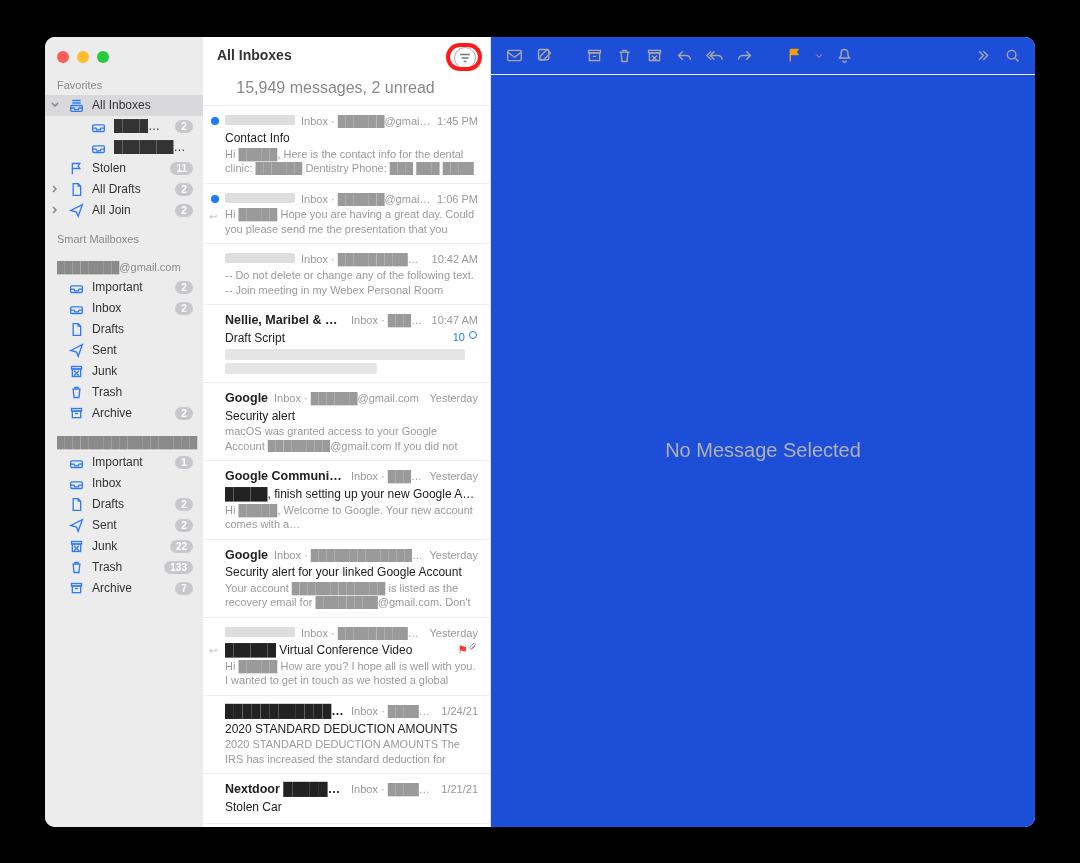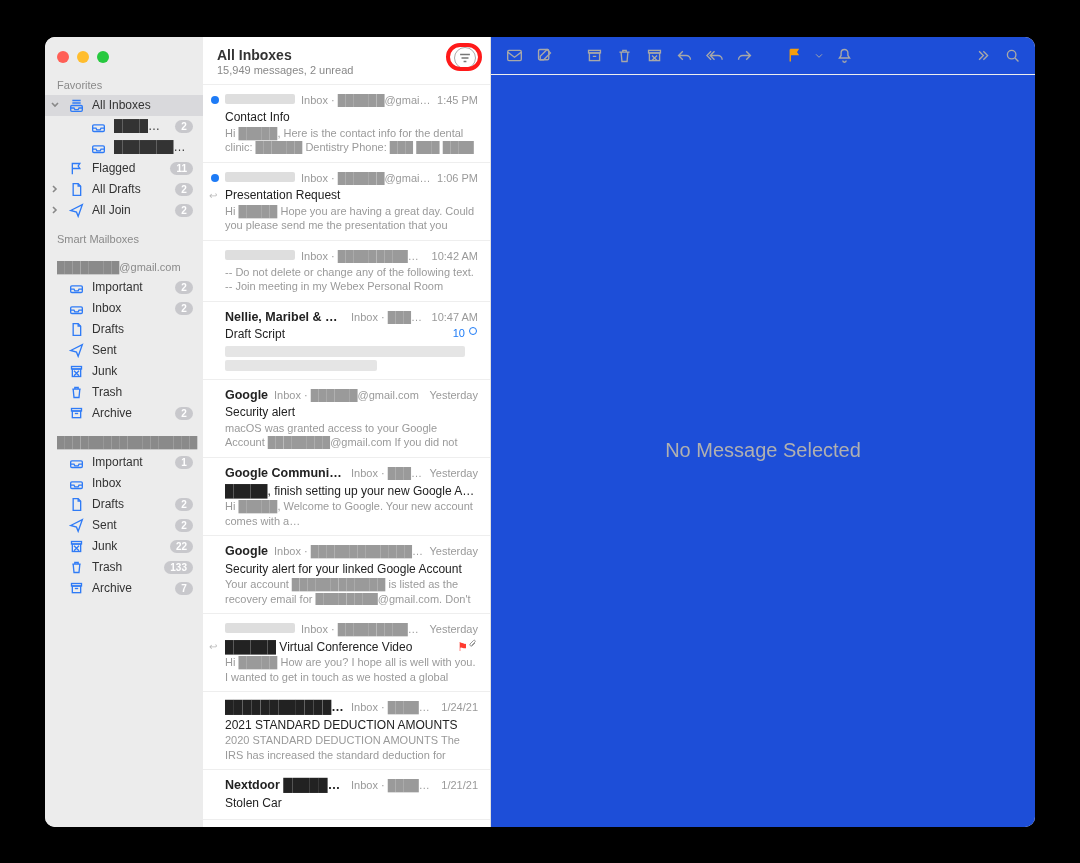--- a/index.html
+++ b/index.html
@@ -71,21 +71,21 @@
     display:flex; flex-direction:column;
     position:relative;
   }
   .listhead {
     padding: 10px 14px 8px 14px;
     display:flex; align-items:flex-start; justify-content:space-between;
     border-bottom: 1px solid #eee;
   }
   .listhead .titles{ flex:1; }
   .listhead h1 { font-size:14px; font-weight:700;}
-  .listhead .sub { font-size:11px; color:#888; margin-top:1px;}
+  .listhead .sub { font-size:16px; color:#888; margin-top:16px;text-align:center;}
   .filterbtn {
     width:22px; height:22px; border-radius:50%;
     display:flex; align-items:center; justify-content:center;
     border:1px solid #aaa; color:#777;
     position:relative;
   }
   .filterbtn svg { stroke:#777; fill:none; stroke-width:1.8;}
   .ann-circ {
     position:absolute;
     border:4px solid #ff1a1a; border-radius:18px;
@@ -183,21 +183,21 @@
           </span>
           <span class="lbl">████████████</span>
         </div>
         <div class="sb-item">
           <span class="disclosure-wrap"></span>
           <span class="icn">
             <svg viewBox="0 0 18 18" width="15" height="15">
               <path d="M4 2v14M4 3h9l-2 3 2 3H4"></path>
             </svg>
           </span>
-          <span class="lbl">Flagged</span>
+          <span class="lbl">Stolen</span>
           <span class="badge">11</span>
         </div>
         <div class="sb-item">
           <span class="disclosure-wrap">
             <svg class="disclosure" viewBox="0 0 10 10">
               <path d="M3 2l3 3-3 3"></path>
             </svg>
           </span>
           <span class="icn">
             <svg viewBox="0 0 18 18" width="15" height="15">
@@ -406,21 +406,20 @@
           <div class="preview">Hi █████, Here is the contact info for the dental clinic: ██████ Dentistry Phone: ███ ███ ████ Let me know if you need anyt…</div>
         </div>
         <div class="msg">
           <span class="dot"></span>
           <span class="reply-ind">↩</span>
           <div class="row1">
             <span class="sender"><span class="redact" style="width:70px;"></span></span>
             <span class="mailbox">Inbox · ██████@gmail.com</span>
             <span class="time">1:06 PM</span>
           </div>
-          <div class="subject">Presentation Request</div>
           <div class="preview">Hi █████ Hope you are having a great day. Could you please send me the presentation that you mentioned today? I would l…</div>
         </div>
         <div class="msg">
           <div class="row1">
             <span class="sender"><span class="redact" style="width:70px;"></span></span>
             <span class="mailbox">Inbox · ████████████████████</span>
             <span class="time">10:42 AM</span>
           </div>
           <div class="preview">-- Do not delete or change any of the following text. -- Join meeting in my Webex Personal Room Meeting number (access…</div>
         </div>
@@ -476,21 +475,21 @@
               </svg>
             </span><span class="flagicn">⚑</span></div>
           <div class="preview">Hi █████ How are you? I hope all is well with you. I wanted to get in touch as we hosted a global virtual conference last year (for…</div>
         </div>
         <div class="msg">
           <div class="row1">
             <span class="sender">███████████████ CPA</span>
             <span class="mailbox">Inbox · █████████</span>
             <span class="time">1/24/21</span>
           </div>
-          <div class="subject">2021 STANDARD DEDUCTION AMOUNTS</div>
+          <div class="subject">2020 STANDARD DEDUCTION AMOUNTS</div>
           <div class="preview">2020 STANDARD DEDUCTION AMOUNTS The IRS has increased the standard deduction for individuals for the tax year 2020. B…</div>
         </div>
         <div class="msg">
           <div class="row1">
             <span class="sender">Nextdoor ██████████</span>
             <span class="mailbox">Inbox · █████████████</span>
             <span class="time">1/21/21</span>
           </div>
           <div class="subject">Stolen Car</div>
         </div>

